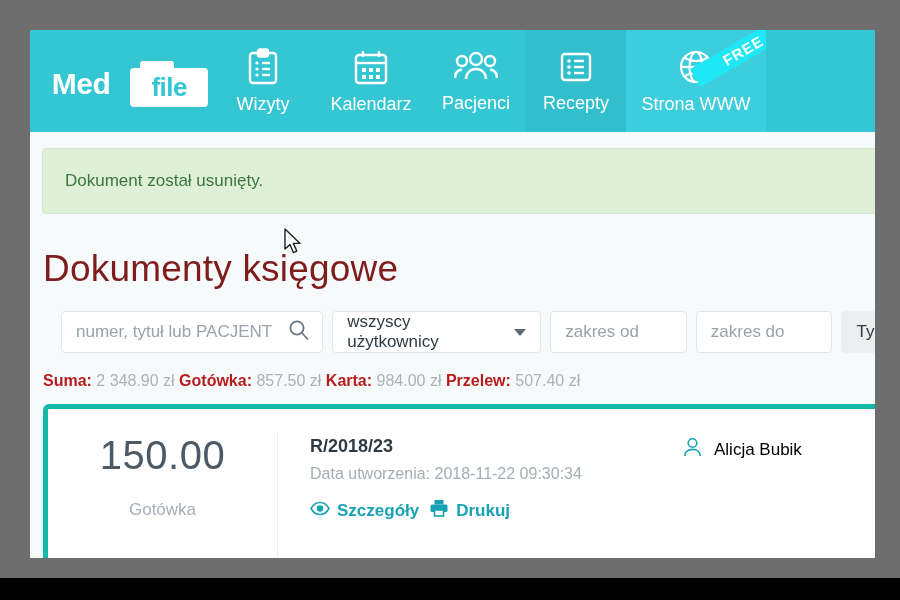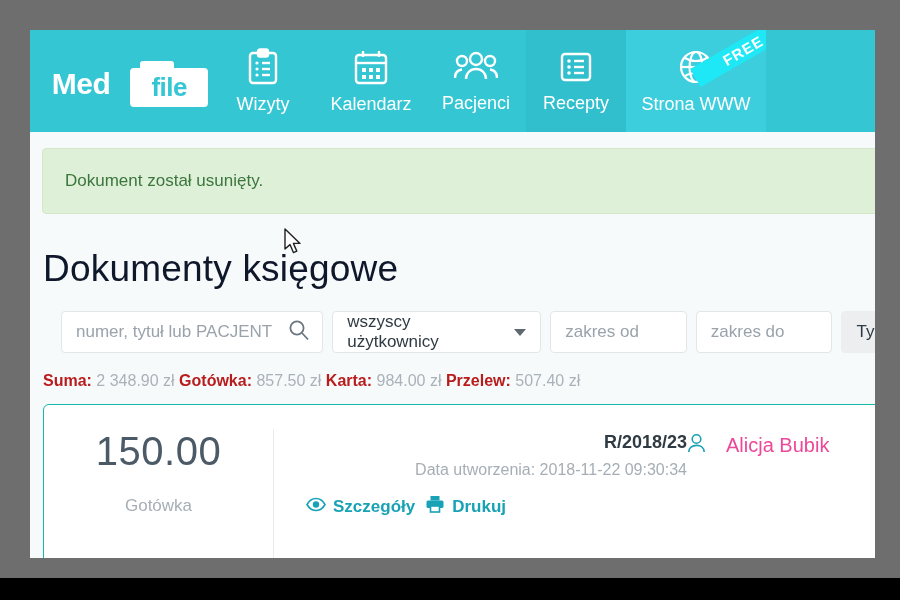--- a/index.html
+++ b/index.html
@@ -155,21 +155,21 @@
     display: flex;
     align-items: center;
     padding-left: 22px;
     color: #3c763d;
     font-size: 17px;
   }
 
   .page-title {
     margin: 34px 0 0 13px;
     font-size: 37px;
-    color: #0f172a;
+    color: #7f1d1d;
     font-weight: 300;
     letter-spacing: 0.2px;
   }
 
   
   .filters {
     display: flex;
     align-items: center;
     gap: 9px;
     margin: 21px 0 0 13px;
@@ -223,28 +223,27 @@
     margin: 19px 0 0 13px;
     font-size: 16px;
     color: #aab2b9;
   }
   .summary b { color: #b91c1c; }
 
   
   .card {
     margin: 14px 12px 0 13px;
     background: #ffffff;
-    border: 1px solid #14b8a6;
+    border: 5px solid #14b8a6;
     border-radius: 6px;
     height: 160px;
     display: flex;
     align-items: flex-start;
     padding: 26px 0 0 0;
     box-shadow: 0 1px 2px rgba(0,0,0,0.04);
-    text-align: right;
   }
   .card-amount {
     width: 230px;
     flex: 0 0 230px;
     display: flex;
     flex-direction: column;
     align-items: center;
     border-right: 1px solid #e8ecef;
     padding-bottom: 8px;
     align-self: stretch;
@@ -289,23 +288,23 @@
     color: #18a2b5;
     font-size: 17px;
     font-weight: bold;
     cursor: pointer;
   }
   .card-user {
     width: 200px;
     flex: 0 0 200px;
     display: flex;
     align-items: center;
-    gap: 20px;
-    color: #ec4899;
-    font-size: 20px;
+    gap: 12px;
+    color: #000000;
+    font-size: 17px;
     padding-top: 2px;
   }
 
   
   #cursor {
     position: absolute;
     left: 253px;
     top: 198px;
     pointer-events: none;
     z-index: 50;

